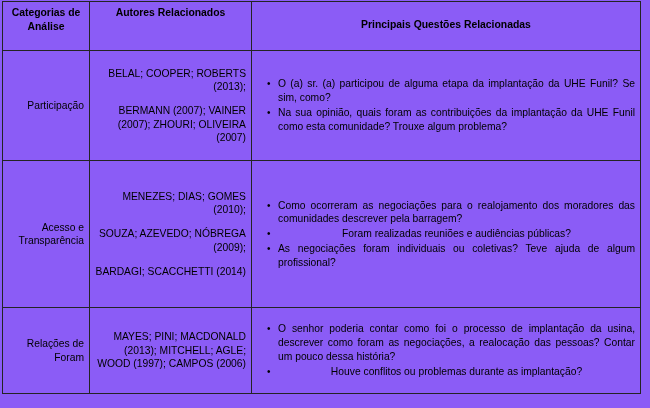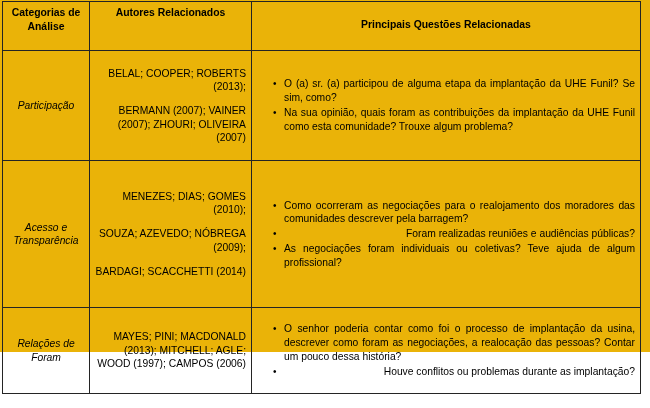--- a/index.html
+++ b/index.html
@@ -10,22 +10,22 @@
   body {
     width: 650px;
     height: 408px;
     font-family: "Liberation Sans", sans-serif;
     color: #000000;
     overflow: hidden;
   }
   .page {
     position: relative;
     width: 650px;
-    height: 352px;
-    background: #eab308;
+    height: 408px;
+    background: #8b5cf6;
   }
   table.matrix {
     position: absolute;
     left: 2px;
     top: 1px;
     width: 638px;
     border-collapse: collapse;
     table-layout: fixed;
   }
   table.matrix td {
@@ -49,24 +49,23 @@
     font-size: 10.4px;
     line-height: 1.32;
   }
   tr.head td.q-head {
     vertical-align: middle;
     padding-top: 0;
   }
 
   
   td.cat {
-    text-align: center;
+    text-align: right;
     font-size: 10.4px;
     line-height: 1.34;
-    font-style: italic;
   }
   td.aut {
     text-align: right;
     font-size: 10.2px;
     line-height: 1.33;
   }
   td.aut .blk { margin: 0; }
   td.aut .gap { height: 11px; }
 
   td.que {
@@ -74,34 +73,34 @@
     padding-left: 9px;
     padding-right: 9px;
   }
   ul.qlist {
     margin: 0;
     padding: 0 0 0 13px;
     list-style: none;
   }
   ul.qlist li {
     position: relative;
-    margin: 0 0 1px 14px;
+    margin: 0 0 1px 8px;
     font-size: 10.3px;
     line-height: 1.34;
     text-align: justify;
   }
   ul.qlist li:last-child { margin-bottom: 0; }
   ul.qlist li::before {
     content: "\2022";
     position: absolute;
     left: -11px;
     top: 0;
     font-size: 10px;
   }
-  ul.qlist li.nojust { text-align: right; }
+  ul.qlist li.nojust { text-align: center; }
 
   
   tr.r1 td { height: 103px; }
   tr.r2 td { height: 140px; }
   tr.r3 td { height: 79px; }
 </style>
 </head>
 <body>
 
 <div class="page">

